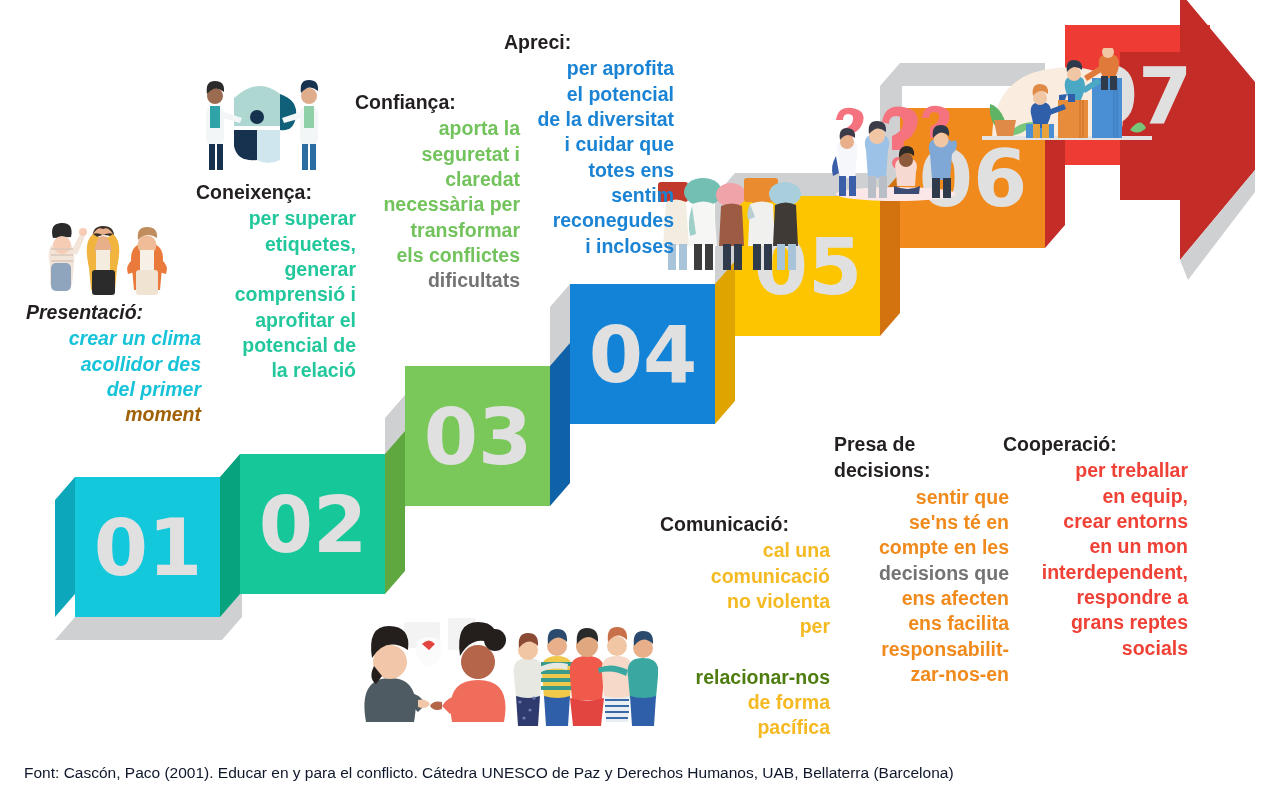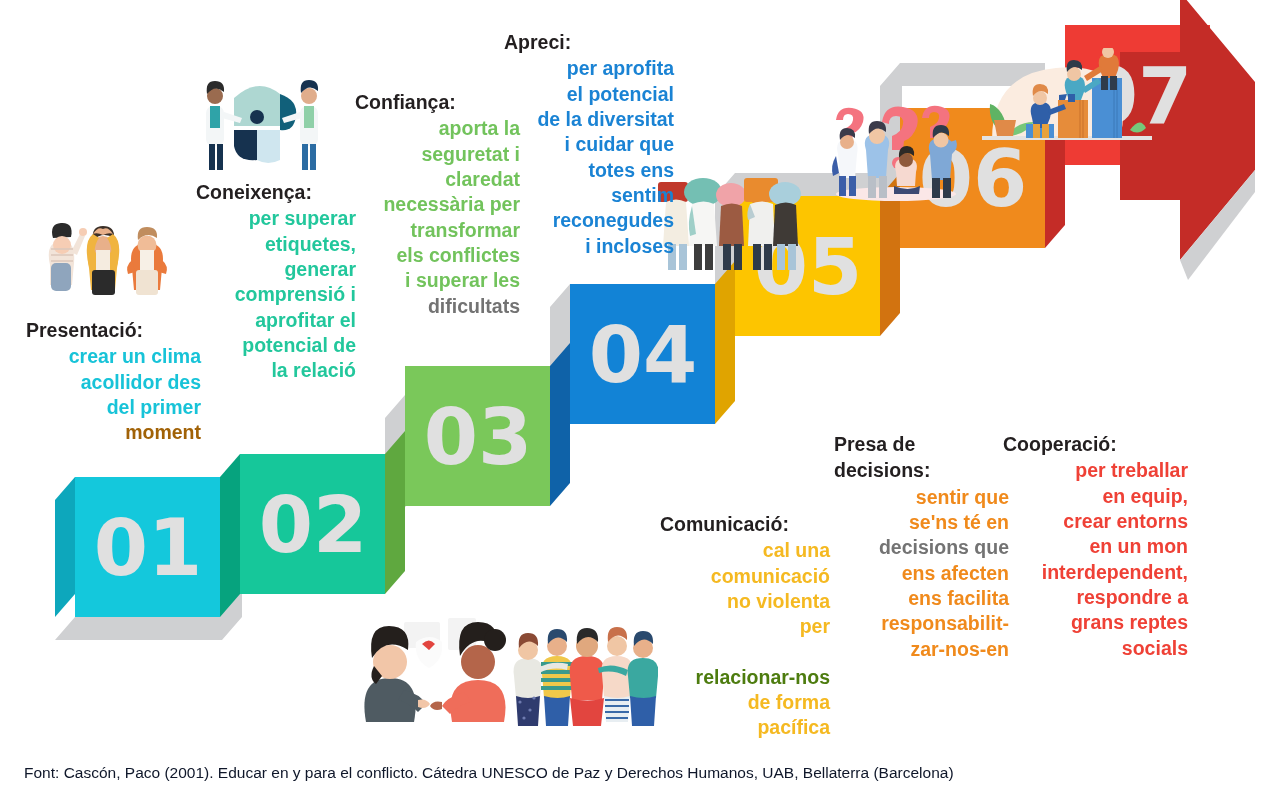--- a/index.html
+++ b/index.html
@@ -348,21 +348,21 @@
       <path d="M120,58 q-3,-18 15,-18 q18,0 15,18 l-2,22 h-26z" fill="#3aa8a0"></path>
       <circle cx="135" cy="30" r="10" fill="#e8b08a"></circle>
       <path d="M126,28 q9,-12 19,-2 q1,-13 -10,-13 q-11,0 -9,15z" fill="#2a4a6e"></path>
       <path d="M122,78 q14,4 26,0 l-2,30 h-22z" fill="#2f5fa8"></path>
 
       <path d="M30,50 q14,-8 30,-4 l-1,6 q-14,-4 -28,3z" fill="#e8e8e2"></path>
       <path d="M90,50 q14,-6 30,2 l-2,6 q-14,-7 -27,-3z" fill="#3aa8a0"></path>
     </svg>
   </div>
 
-  <div class="txt" style="left:26px;top:318px;width:175px;">
+  <div class="txt" style="left:26px;top:300px;width:175px;font-style:italic;">
     <p class="hd">Presentació:</p>
     <p class="bd" style="color:#17c3d8;">crear un clima</p>
     <p class="bd" style="color:#17c3d8;">acollidor des</p>
     <p class="bd" style="color:#17c3d8;">del primer</p>
     <p class="bd" style="color:#a16207;">moment</p>
   </div>
 
   <div class="txt" style="left:196px;top:180px;width:160px;">
     <p class="hd">Coneixença:</p>
     <p class="bd" style="color:#22c79c;">per superar</p>
@@ -375,21 +375,20 @@
   </div>
 
   <div class="txt" style="left:355px;top:90px;width:165px;">
     <p class="hd">Confiança:</p>
     <p class="bd" style="color:#72c35c;">aporta la</p>
     <p class="bd" style="color:#72c35c;">seguretat i</p>
     <p class="bd" style="color:#72c35c;">claredat</p>
     <p class="bd" style="color:#72c35c;">necessària per</p>
     <p class="bd" style="color:#72c35c;">transformar</p>
     <p class="bd" style="color:#72c35c;">els conflictes</p>
-    <p class="bd" style="color:#72c35c;">i superar les</p>
     <p class="bd" style="color:#737373;">dificultats</p>
   </div>
 
   <div class="txt" style="left:504px;top:30px;width:170px;">
     <p class="hd">Apreci:</p>
     <p class="bd" style="color:#1a83d4;">per aprofita</p>
     <p class="bd" style="color:#1a83d4;">el potencial</p>
     <p class="bd" style="color:#1a83d4;">de la diversitat</p>
     <p class="bd" style="color:#1a83d4;">i cuidar que</p>
     <p class="bd" style="color:#1a83d4;">totes ens</p>
@@ -406,20 +405,21 @@
     <p class="bd" style="color:#4d7c0f;margin-top:25px;">relacionar-nos</p>
     <p class="bd" style="color:#f5b921;">de forma</p>
     <p class="bd" style="color:#f5b921;">pacífica</p>
   </div>
 
   <div class="txt" style="left:834px;top:432px;width:175px;">
     <p class="hd">Presa de</p>
     <p class="hd">decisions:</p>
     <p class="bd" style="color:#f08a1c;">sentir que</p>
     <p class="bd" style="color:#f08a1c;">se'ns té en</p>
+    <p class="bd" style="color:#f08a1c;">compte en les</p>
     <p class="bd" style="color:#737373;">decisions que</p>
     <p class="bd" style="color:#f08a1c;">ens afecten</p>
     <p class="bd" style="color:#f08a1c;">ens facilita</p>
     <p class="bd" style="color:#f08a1c;">responsabilit-</p>
     <p class="bd" style="color:#f08a1c;">zar-nos-en</p>
   </div>
 
   <div class="txt" style="left:1003px;top:432px;width:185px;">
     <p class="hd">Cooperació:</p>
     <p class="bd" style="color:#ef4136;">per treballar</p>

